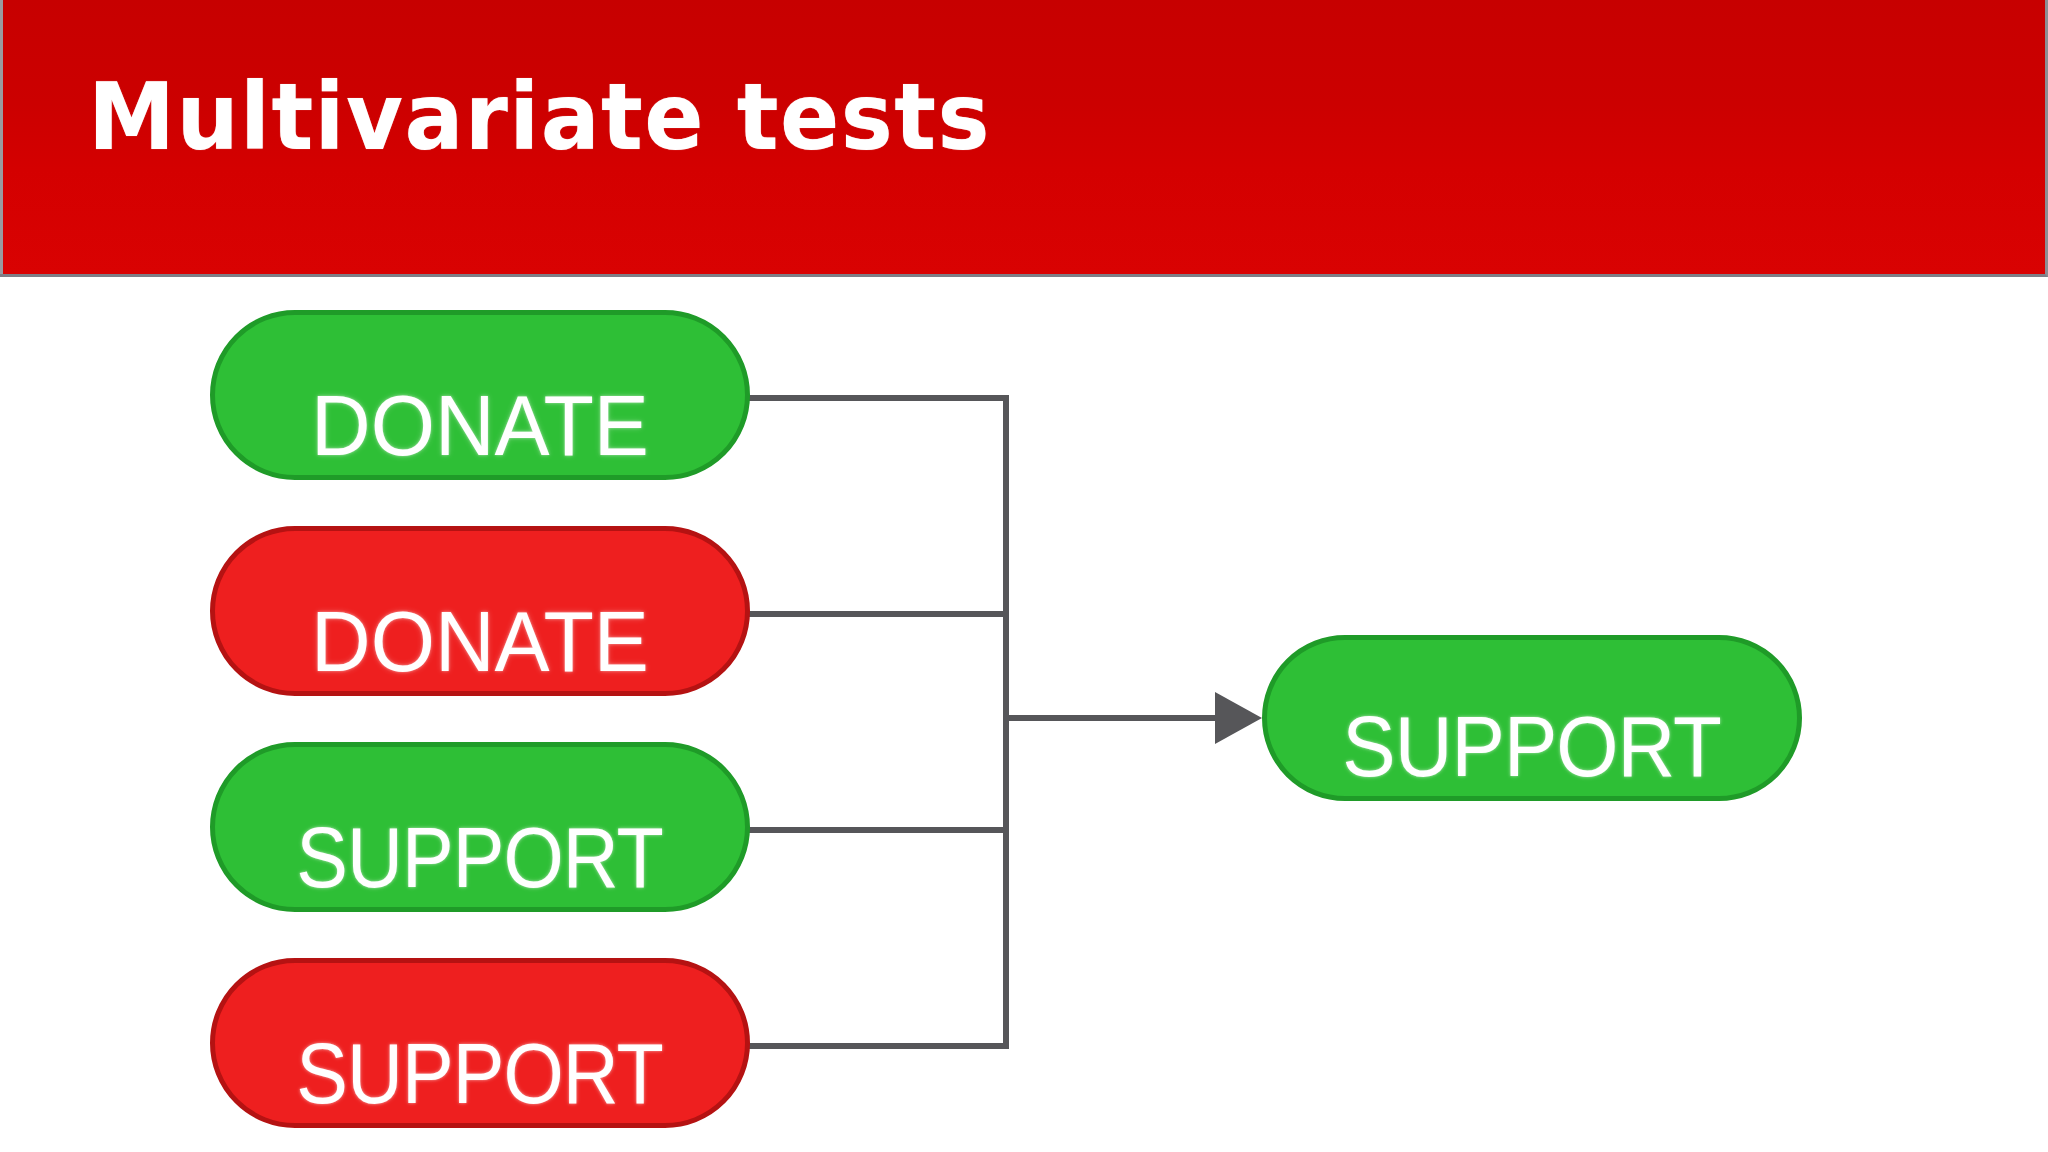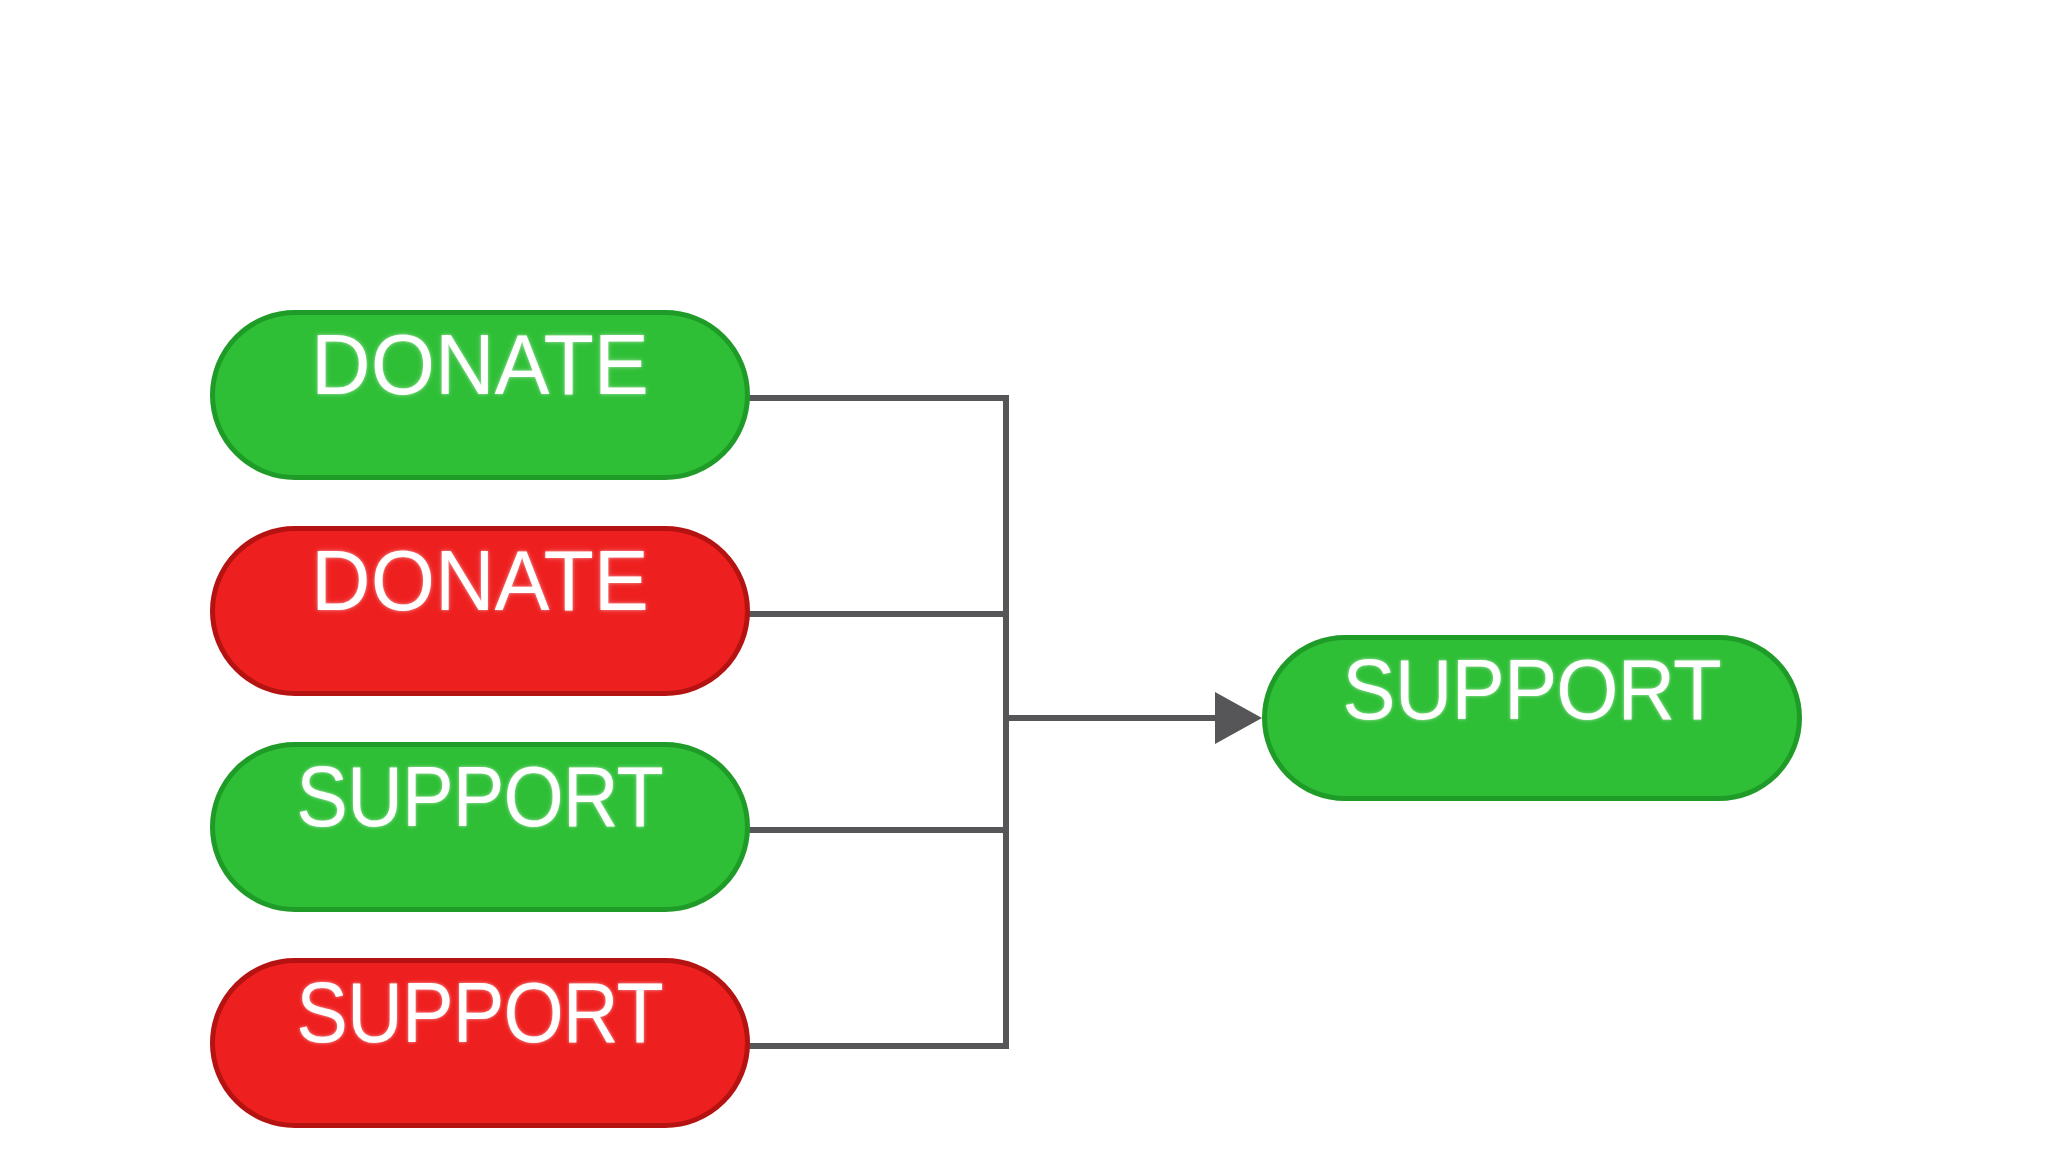--- a/index.html
+++ b/index.html
@@ -73,21 +73,21 @@
     left: 0;
     top: 0;
     width: 2048px;
     height: 875px;
   }
 
   
   .pill {
     position: absolute;
     display: flex;
-    align-items: flex-start;
+    align-items: flex-end;
     justify-content: center;
     border-radius: 999px;
     box-sizing: border-box;
     color: #ffffff;
     font-family: "Liberation Sans", sans-serif;
     font-weight: normal;
     white-space: nowrap;
     user-select: none;
   }
   .pill .pill-label {
@@ -137,20 +137,23 @@
   #winner-button .pill-label {
     transform: scaleX(0.93);
     letter-spacing: -1px;
   }
 </style>
 </head>
 <body>
 
 <div id="slide">
 
+  <div id="header-banner">
+    <div id="page-title">Multivariate tests</div>
+  </div>
 
   <div id="diagram">
 
     <svg id="connector-svg" viewBox="0 0 2048 875" xmlns="http://www.w3.org/2000/svg">
       <g stroke="#565659" stroke-width="6" fill="none" stroke-linecap="butt">
 
         <line x1="748" y1="121" x2="1006" y2="121"></line>
         <line x1="748" y1="337" x2="1006" y2="337"></line>
         <line x1="748" y1="553" x2="1006" y2="553"></line>
         <line x1="748" y1="769" x2="1006" y2="769"></line>

